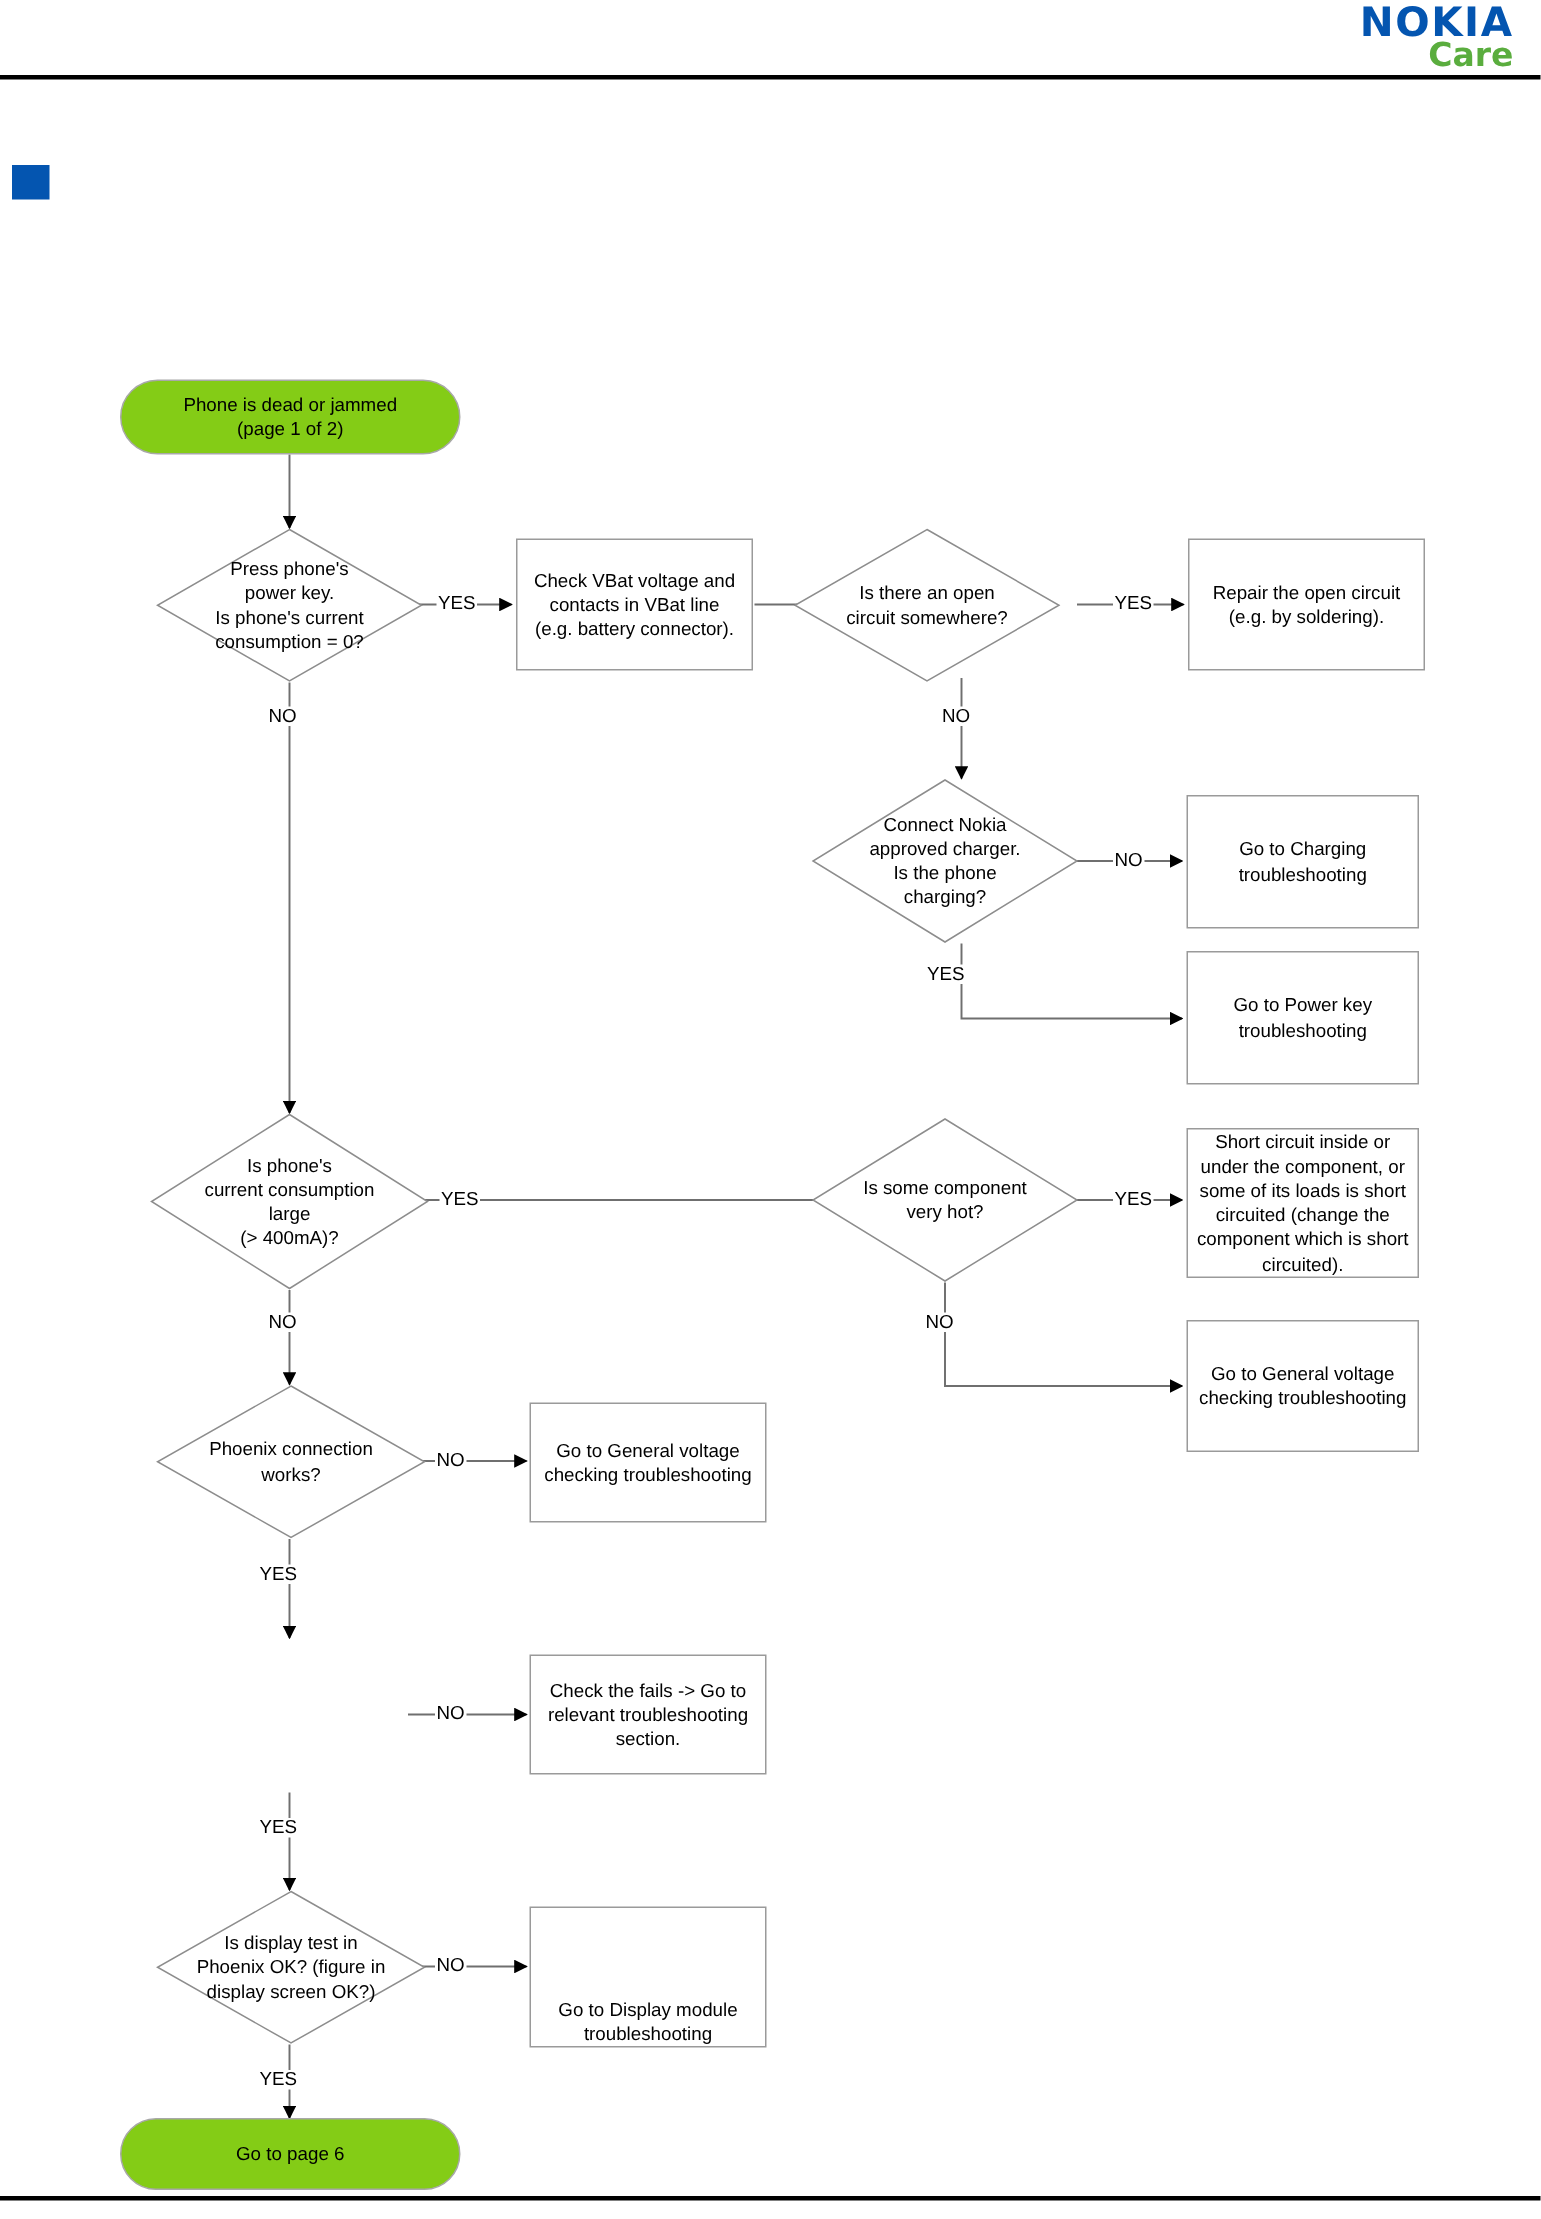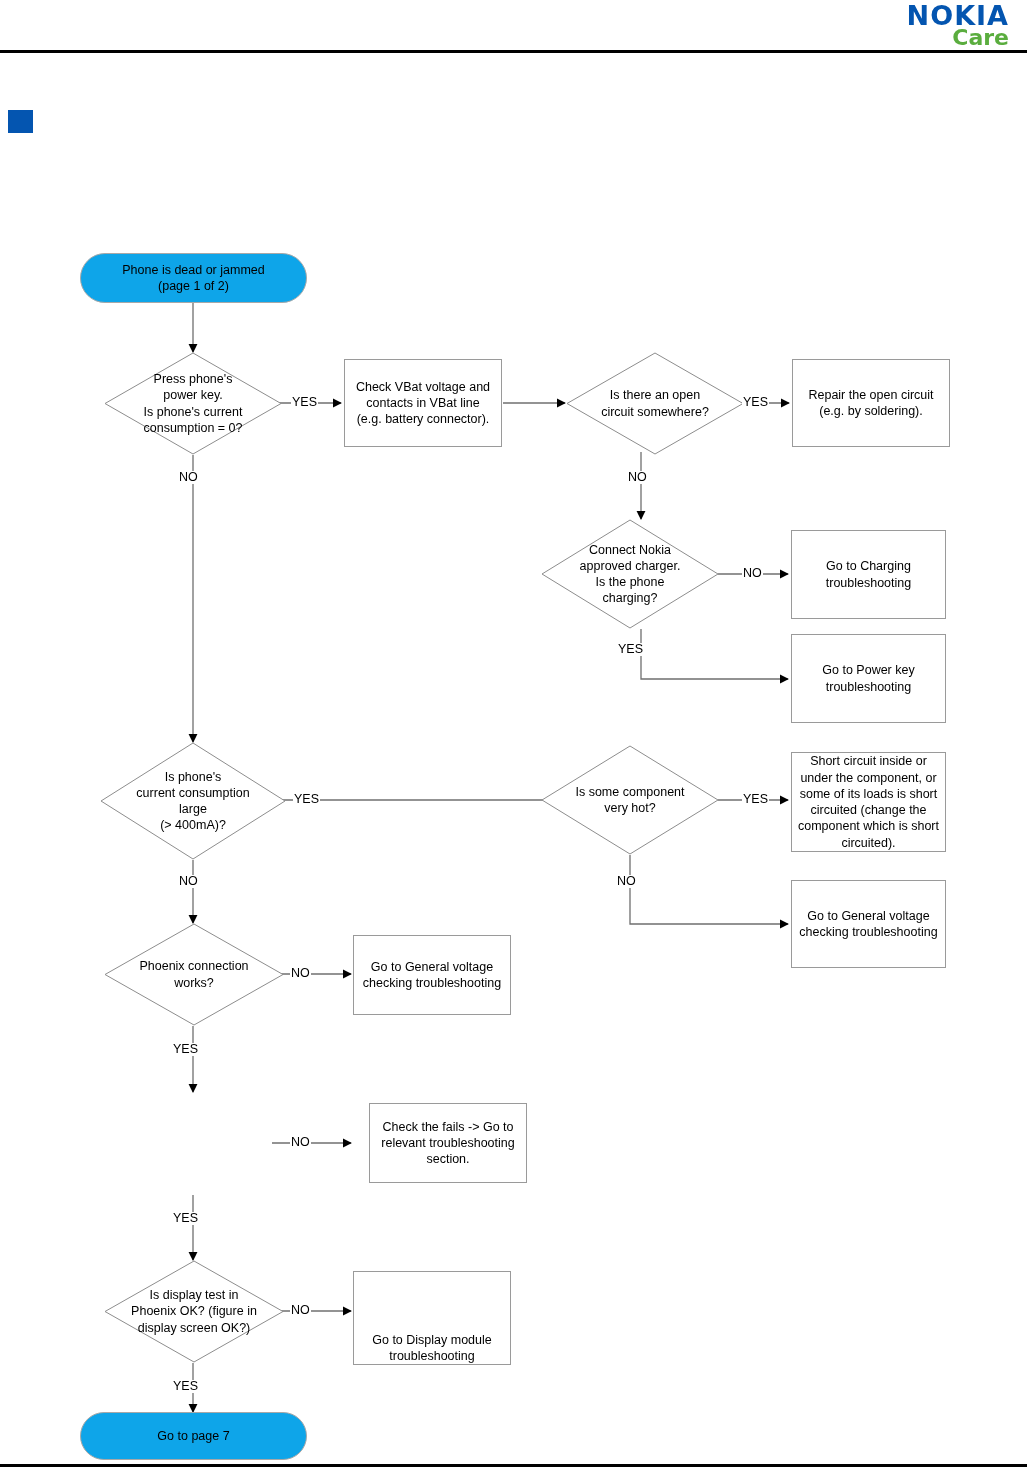--- a/index.html
+++ b/index.html
@@ -89,21 +89,21 @@
     text-align: center;
     font-size: 12.5px;
     line-height: 1.30;
     color: #000;
   }
 
   
   .node.terminator {
     border: 1px solid #a8a8a8;
     border-radius: 26px;
-    background: #0ea5e9;
+    background: #84cc16;
   }
   
   .node.process {
     border: 1px solid #9a9a9a;
     background: #fff;
   }
   
   .node.decision {
     background: transparent;
     border: none;
@@ -203,21 +203,21 @@
 Is phone's current
 consumption = 0?</span>
   </div>
 
   <div class="node process" style="left:344px; top:359px; width:158px; height:88px;">
     <span style="white-space:pre-line">Check VBat voltage and
 contacts in VBat line
 (e.g. battery connector).</span>
   </div>
 
-  <div class="node decision" style="left:566px; top:352px; width:178px; height:103px;">
+  <div class="node decision" style="left:529px; top:352px; width:178px; height:103px;">
     <svg class="dia-svg" viewBox="0 0 178 103" preserveAspectRatio="none">
       <polygon points="89,1 177,51.5 89,102 1,51.5" fill="#fff" stroke="#8d8d8d" stroke-width="1"></polygon>
     </svg>
     <span class="dia-text" style="white-space:pre-line">Is there an open
 circuit somewhere?</span>
   </div>
 
   <div class="node decision" style="left:541px; top:519px; width:178px; height:110px;">
     <svg class="dia-svg" viewBox="0 0 178 110" preserveAspectRatio="none">
       <polygon points="89,1 177,55 89,109 1,55" fill="#fff" stroke="#8d8d8d" stroke-width="1"></polygon>
@@ -282,42 +282,42 @@
     <span class="dia-text" style="white-space:pre-line">Phoenix connection
 works?</span>
   </div>
 
   <div class="node process" style="left:353px; top:935px; width:158px; height:80px;">
     <span style="white-space:pre-line">Go to General voltage
 checking troubleshooting</span>
   </div>
 
 
-  <div class="node process" style="left:353px; top:1103px; width:158px; height:80px;margin-left:16px;">
+  <div class="node process" style="left:353px; top:1103px; width:158px; height:80px;">
     <span style="white-space:pre-line">Check the fails -&gt; Go to
 relevant troubleshooting
 section.</span>
   </div>
 
   <div class="node decision" style="left:104px; top:1260px; width:180px; height:103px;">
     <svg class="dia-svg" viewBox="0 0 180 103" preserveAspectRatio="none">
       <polygon points="90,1 179,51.5 90,102 1,51.5" fill="#fff" stroke="#8d8d8d" stroke-width="1"></polygon>
     </svg>
     <span class="dia-text" style="white-space:pre-line">Is display test in
 Phoenix OK? (figure in
 display screen OK?)</span>
   </div>
 
   <div class="node process" style="left:353px; top:1271px; width:158px; height:94px;align-items:flex-end;">
     <span style="white-space:pre-line">Go to Display module
 troubleshooting</span>
   </div>
 
   <div class="node terminator" style="left:80px; top:1412px; width:227px; height:48px;">
-    <span style="white-space:pre-line">Go to page 7</span>
+    <span style="white-space:pre-line">Go to page 6</span>
   </div>
 
   <div class="edge-label" style="left:291px; top:396px;">YES</div>
   <div class="edge-label" style="left:178px; top:471px;">NO</div>
   <div class="edge-label" style="left:742px; top:396px;">YES</div>
   <div class="edge-label" style="left:627px; top:471px;">NO</div>
   <div class="edge-label" style="left:742px; top:567px;">NO</div>
   <div class="edge-label" style="left:617px; top:643px;">YES</div>
   <div class="edge-label" style="left:293px; top:793px;">YES</div>
   <div class="edge-label" style="left:178px; top:875px;">NO</div>

